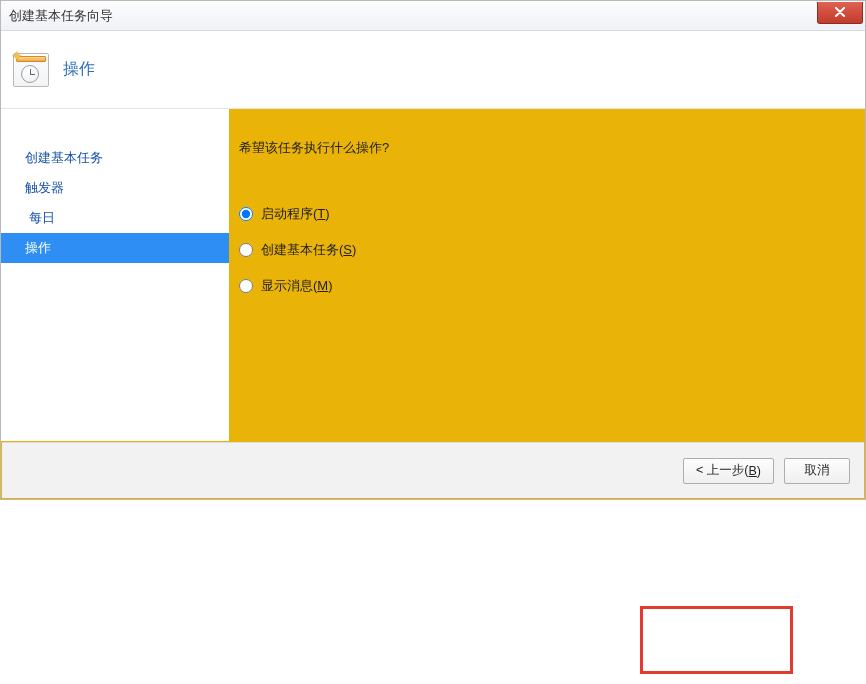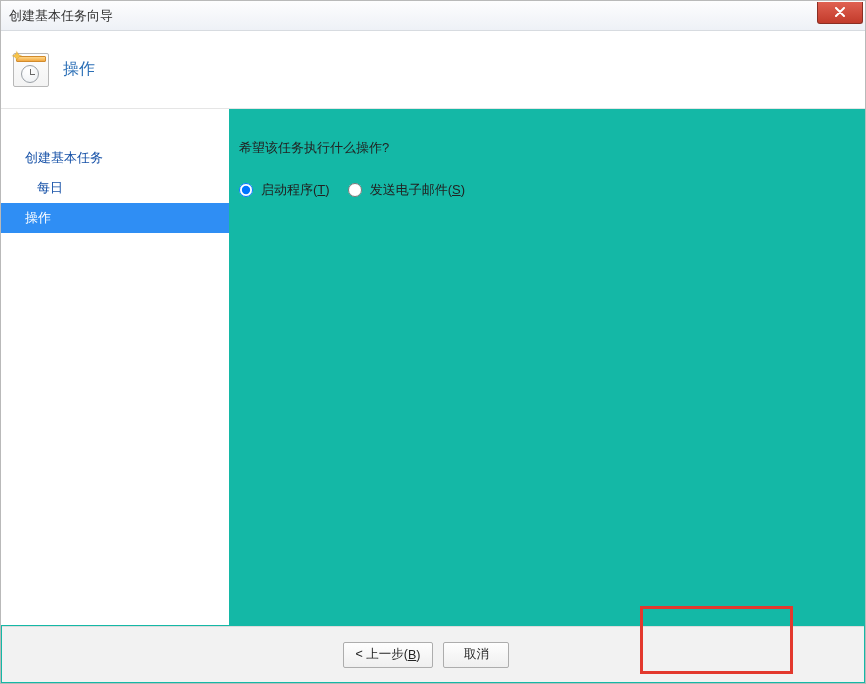--- a/index.html
+++ b/index.html
@@ -7,23 +7,23 @@
       width: 866px;
       height: 684px;
       font-family: "Microsoft YaHei", "Segoe UI", Tahoma, sans-serif;
       font-size: 13px;
       color: #222;
       background: #fff;
       overflow: hidden;
     }
     .window {
       width: 866px;
-      height: 684px;
+      height: 500px;
       border: 1px solid #b9b9b9;
-      background: #14b8a6;
+      background: #eab308;
       position: relative;
     }
 
     
     .titlebar {
       height: 30px;
       background: linear-gradient(#fdfdfe, #eef1f6);
       border-bottom: 1px solid #d7dbe0;
       display: flex;
       align-items: center;
@@ -116,40 +116,40 @@
     }
     .sidebar .step {
       height: 30px;
       line-height: 30px;
       padding-left: 24px;
       font-size: 13px;
       color: #1752a8;
       cursor: default;
     }
     .sidebar .step.sub {
-      padding-left: 36px;
+      padding-left: 28px;
     }
     .sidebar .step.active {
       background: #2f8ef4;
       color: #fff;
     }
 
     .content {
       flex: 1;
       padding-top: 30px;
       padding-left: 10px;
     }
     .question {
       font-size: 13px;
       color: #222;
-      margin-bottom: 24px;
+      margin-bottom: 48px;
     }
     .options {
       display: flex;
-      flex-direction: row;
+      flex-direction: column;
       gap: 18px;
     }
     .radio-row {
       display: flex;
       align-items: center;
       gap: 8px;
       font-size: 13px;
       cursor: default;
     }
     .radio-row input[type=radio]{
@@ -159,21 +159,21 @@
 
     
     .footer {
       position: absolute;
       left: 1px; right: 1px; bottom: 1px;
       height: 56px;
       background: #f2f2f2;
       border-top: 1px solid #dcdcdc;
       display: flex;
       align-items: center;
-      justify-content: center;
+      justify-content: flex-end;
       padding-right: 14px;
       gap: 10px;
     }
     .btn {
       height: 26px;
       min-width: 88px;
       padding: 0 12px;
       background: linear-gradient(#fefefe,#efefef);
       border: 1px solid #adadad;
       border-radius: 2px;
@@ -217,43 +217,50 @@
       <div class="clock"></div>
       <div class="star">✦</div>
     </div>
     <div class="page-title">操作</div>
   </div>
 
   <div class="body">
 
     <div class="sidebar">
       <div class="step">创建基本任务</div>
+      <div class="step">触发器</div>
       <div class="step sub">每日</div>
       <div class="step active">操作</div>
     </div>
 
     <div class="content">
       <div class="question">希望该任务执行什么操作?</div>
 
       <div class="options">
 
         <label class="radio-row">
           <input type="radio" name="act" checked="" style="">
           <span>
             <span>启动程序(</span><span class="hotkey">T</span><span>)</span>
           </span>
         </label>
 
         <label class="radio-row">
           <input type="radio" name="act" style="">
           <span>
-            <span>发送电子邮件(</span><span class="hotkey">S</span><span>)</span>
+            <span>创建基本任务(</span><span class="hotkey">S</span><span>)</span>
           </span>
         </label>
 
+        <label class="radio-row">
+          <input type="radio" name="act" style="">
+          <span>
+            <span>显示消息(</span><span class="hotkey">M</span><span>)</span>
+          </span>
+        </label>
 
       </div>
     </div>
   </div>
 
   <div class="footer">
     <button class="btn">
       <span>&lt; 上一步(</span>
         <span class="hotkey">B</span>
         <span>)</span>

